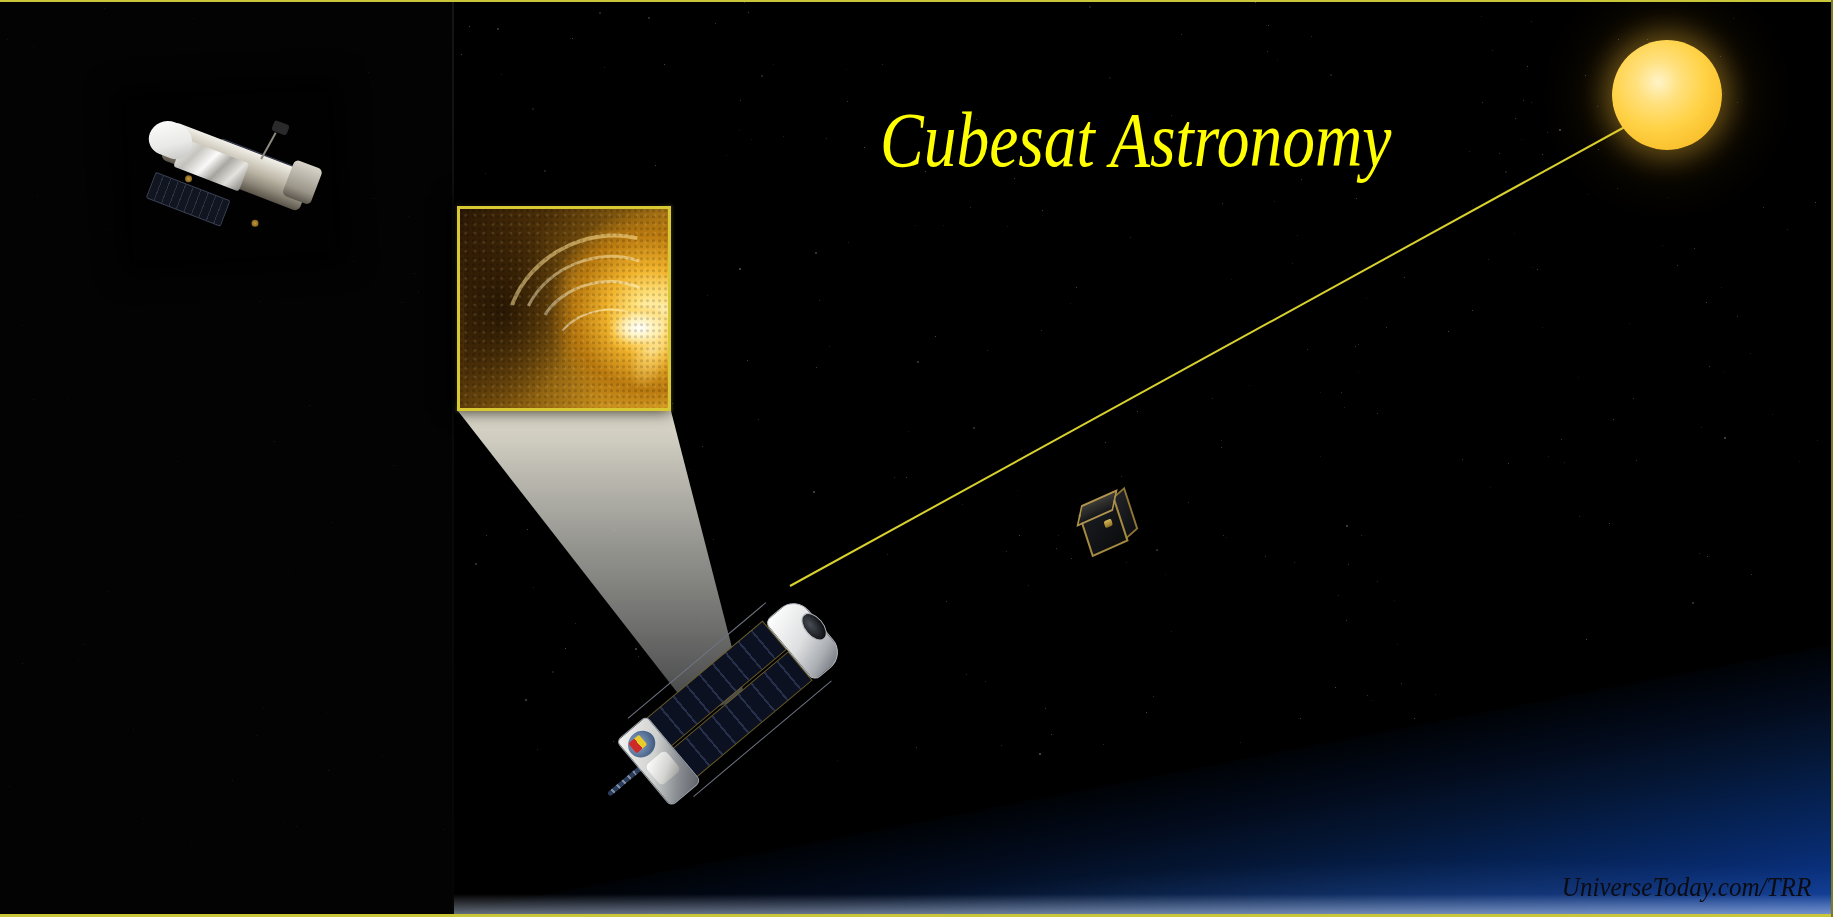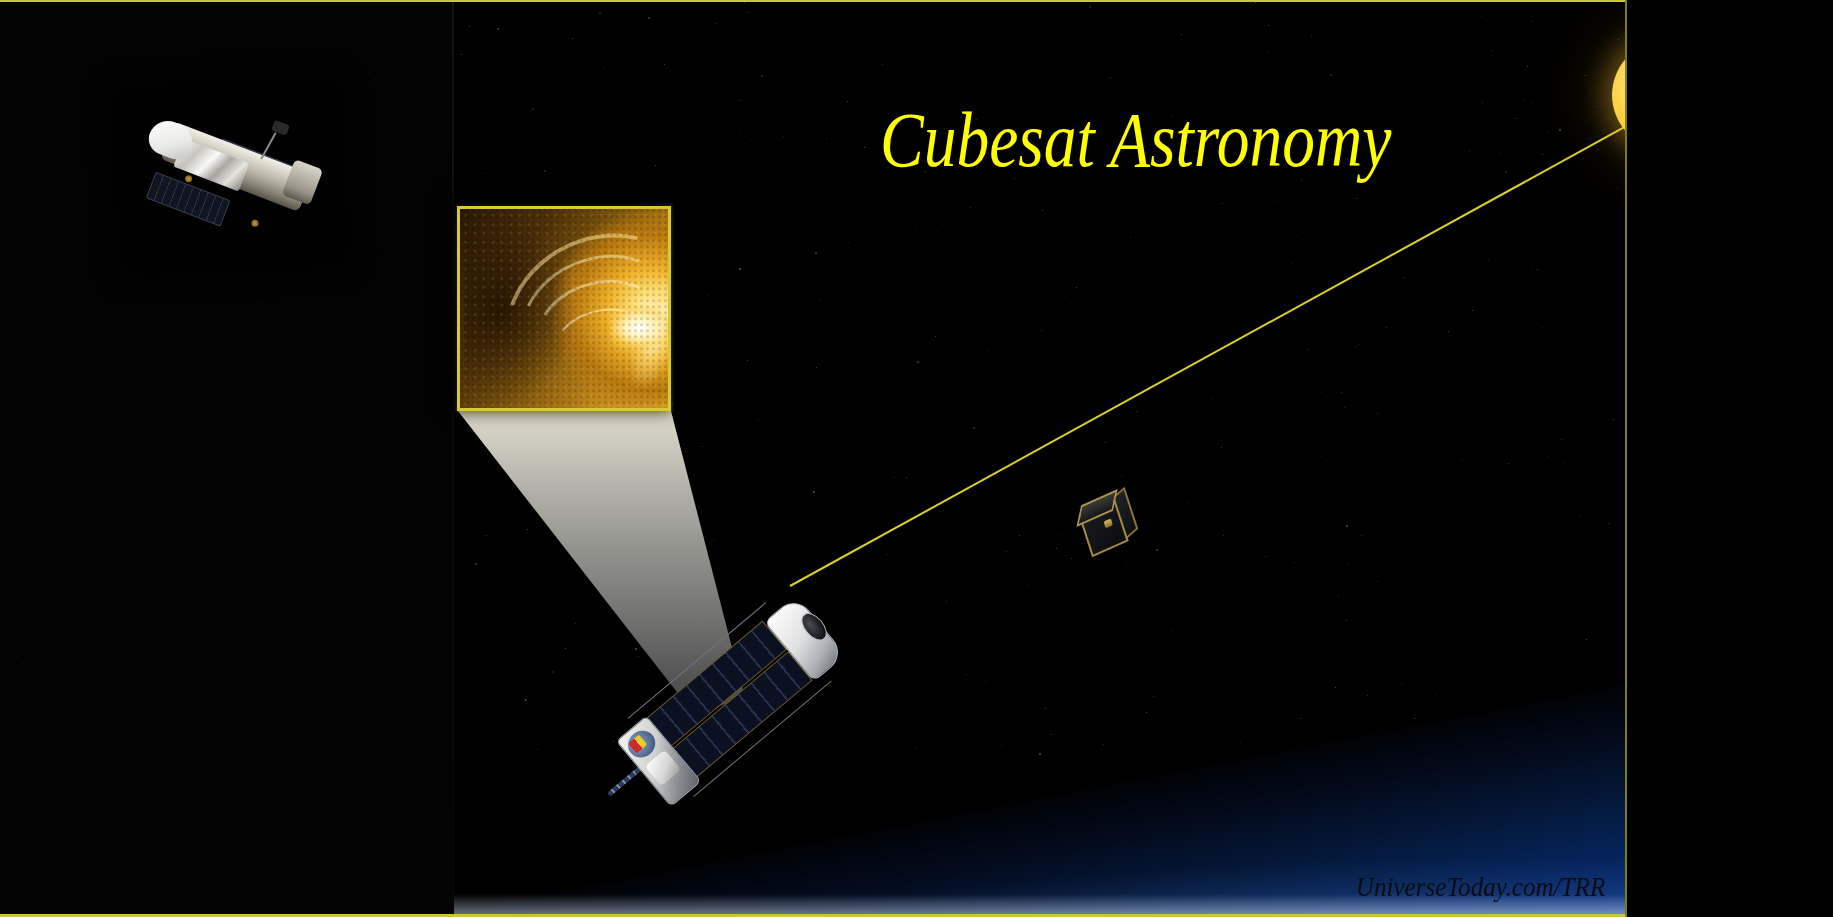--- a/index.html
+++ b/index.html
@@ -1,18 +1,18 @@
 <!DOCTYPE html>
 <html><head>
 <meta charset="utf-8">
 <style>
   html,body{margin:0;padding:0;background:#000;}
   body{width:1833px;height:917px;overflow:hidden;font-family:"Liberation Serif",serif;}
 
-  #stage{position:relative;width:1583px;height:917px;background:#0369a1;overflow:hidden;padding-left:44px;}
+  #stage{position:relative;width:1833px;height:917px;background:#0369a1;overflow:hidden;}
 
   
   .frame-top{position:absolute;left:0;top:0;width:1833px;height:2px;background:#c9c63a;z-index:60;}
   .frame-bottom{position:absolute;left:0;bottom:0;width:1833px;height:3px;background:#c9c63a;z-index:60;}
   .frame-right{position:absolute;right:0;top:0;width:2px;height:917px;background:#7d7b24;z-index:60;}
 
   
   .left-panel{position:absolute;left:0;top:2px;width:452px;height:913px;background:#030303;z-index:2;}
   .panel-divider{position:absolute;left:452px;top:2px;width:2px;height:913px;
       background:linear-gradient(to bottom,#151511 0%,#0a0a0a 40%,#050505 100%);z-index:3;}

